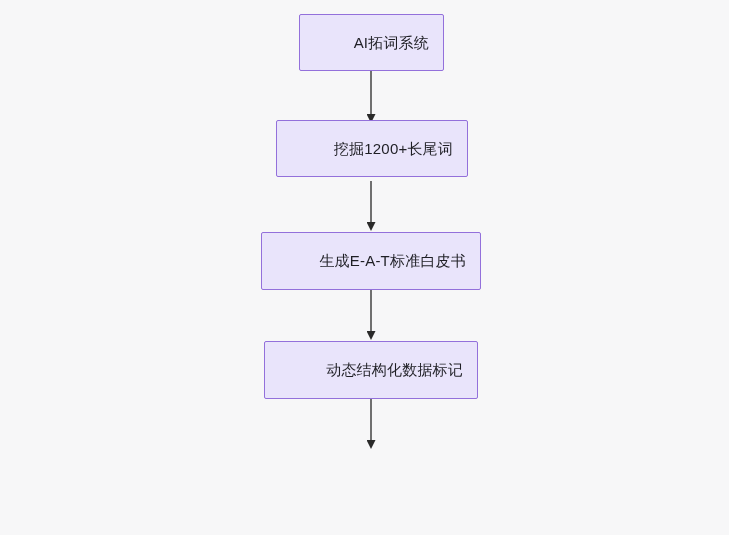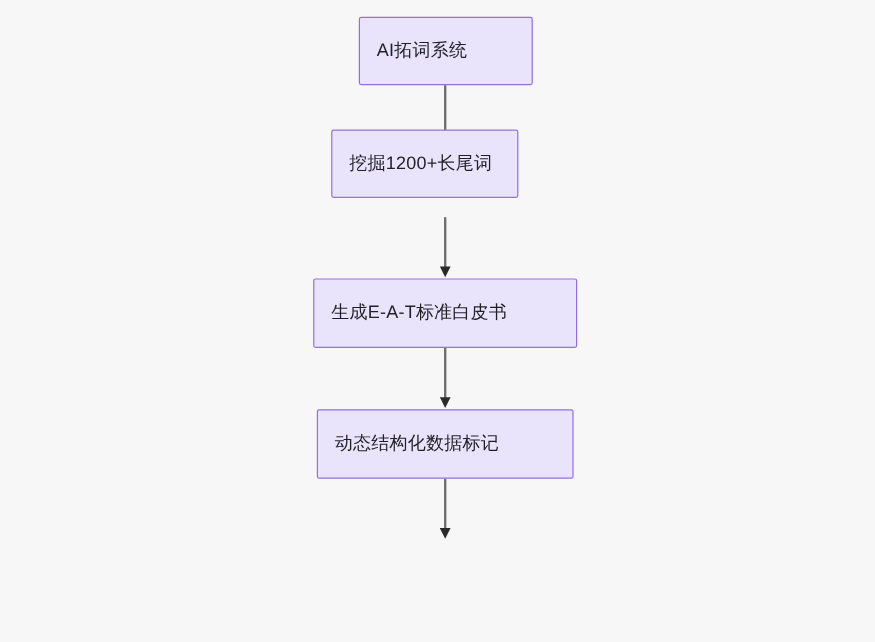--- a/index.html
+++ b/index.html
@@ -31,38 +31,38 @@
     z-index: 1;
   }
 
   
   .flow-node {
     position: absolute;
     z-index: 2;
     box-sizing: border-box;
     display: flex;
     align-items: center;
-    justify-content: flex-start;
+    justify-content: flex-end;
     background: #e9e4fb;
     border: 1.6px solid #9370db;
     border-radius: 2px;
     padding: 0 14px;
   }
   .flow-node-label {
     font-size: 15px;
     line-height: 1.2;
     color: #1f1f25;
     white-space: nowrap;
     letter-spacing: 0.2px;
     text-align: center;
   }
 
   
   #node-ai-keyword-system     { left: 299px; top: 14px;  width: 145px; height: 57px; }
-  #node-mine-longtail         { left: 276px; top: 108px; width: 156px; height: 57px; }
+  #node-mine-longtail         { left: 276px; top: 120px; width: 192px; height: 57px; }
   #node-eat-whitepaper        { left: 261px; top: 232px; width: 220px; height: 58px; }
   #node-structured-data-markup{ left: 264px; top: 341px; width: 214px; height: 58px; }
   #node-rich-snippet-result   { left: 253px; top: 450px; width: 236px; height: 58px; }
 </style>
 </head>
 <body>
 
 <div id="flowchart-canvas">
 
   <svg id="edge-layer" viewBox="0 0 729 535" width="729" height="535" xmlns="http://www.w3.org/2000/svg">

